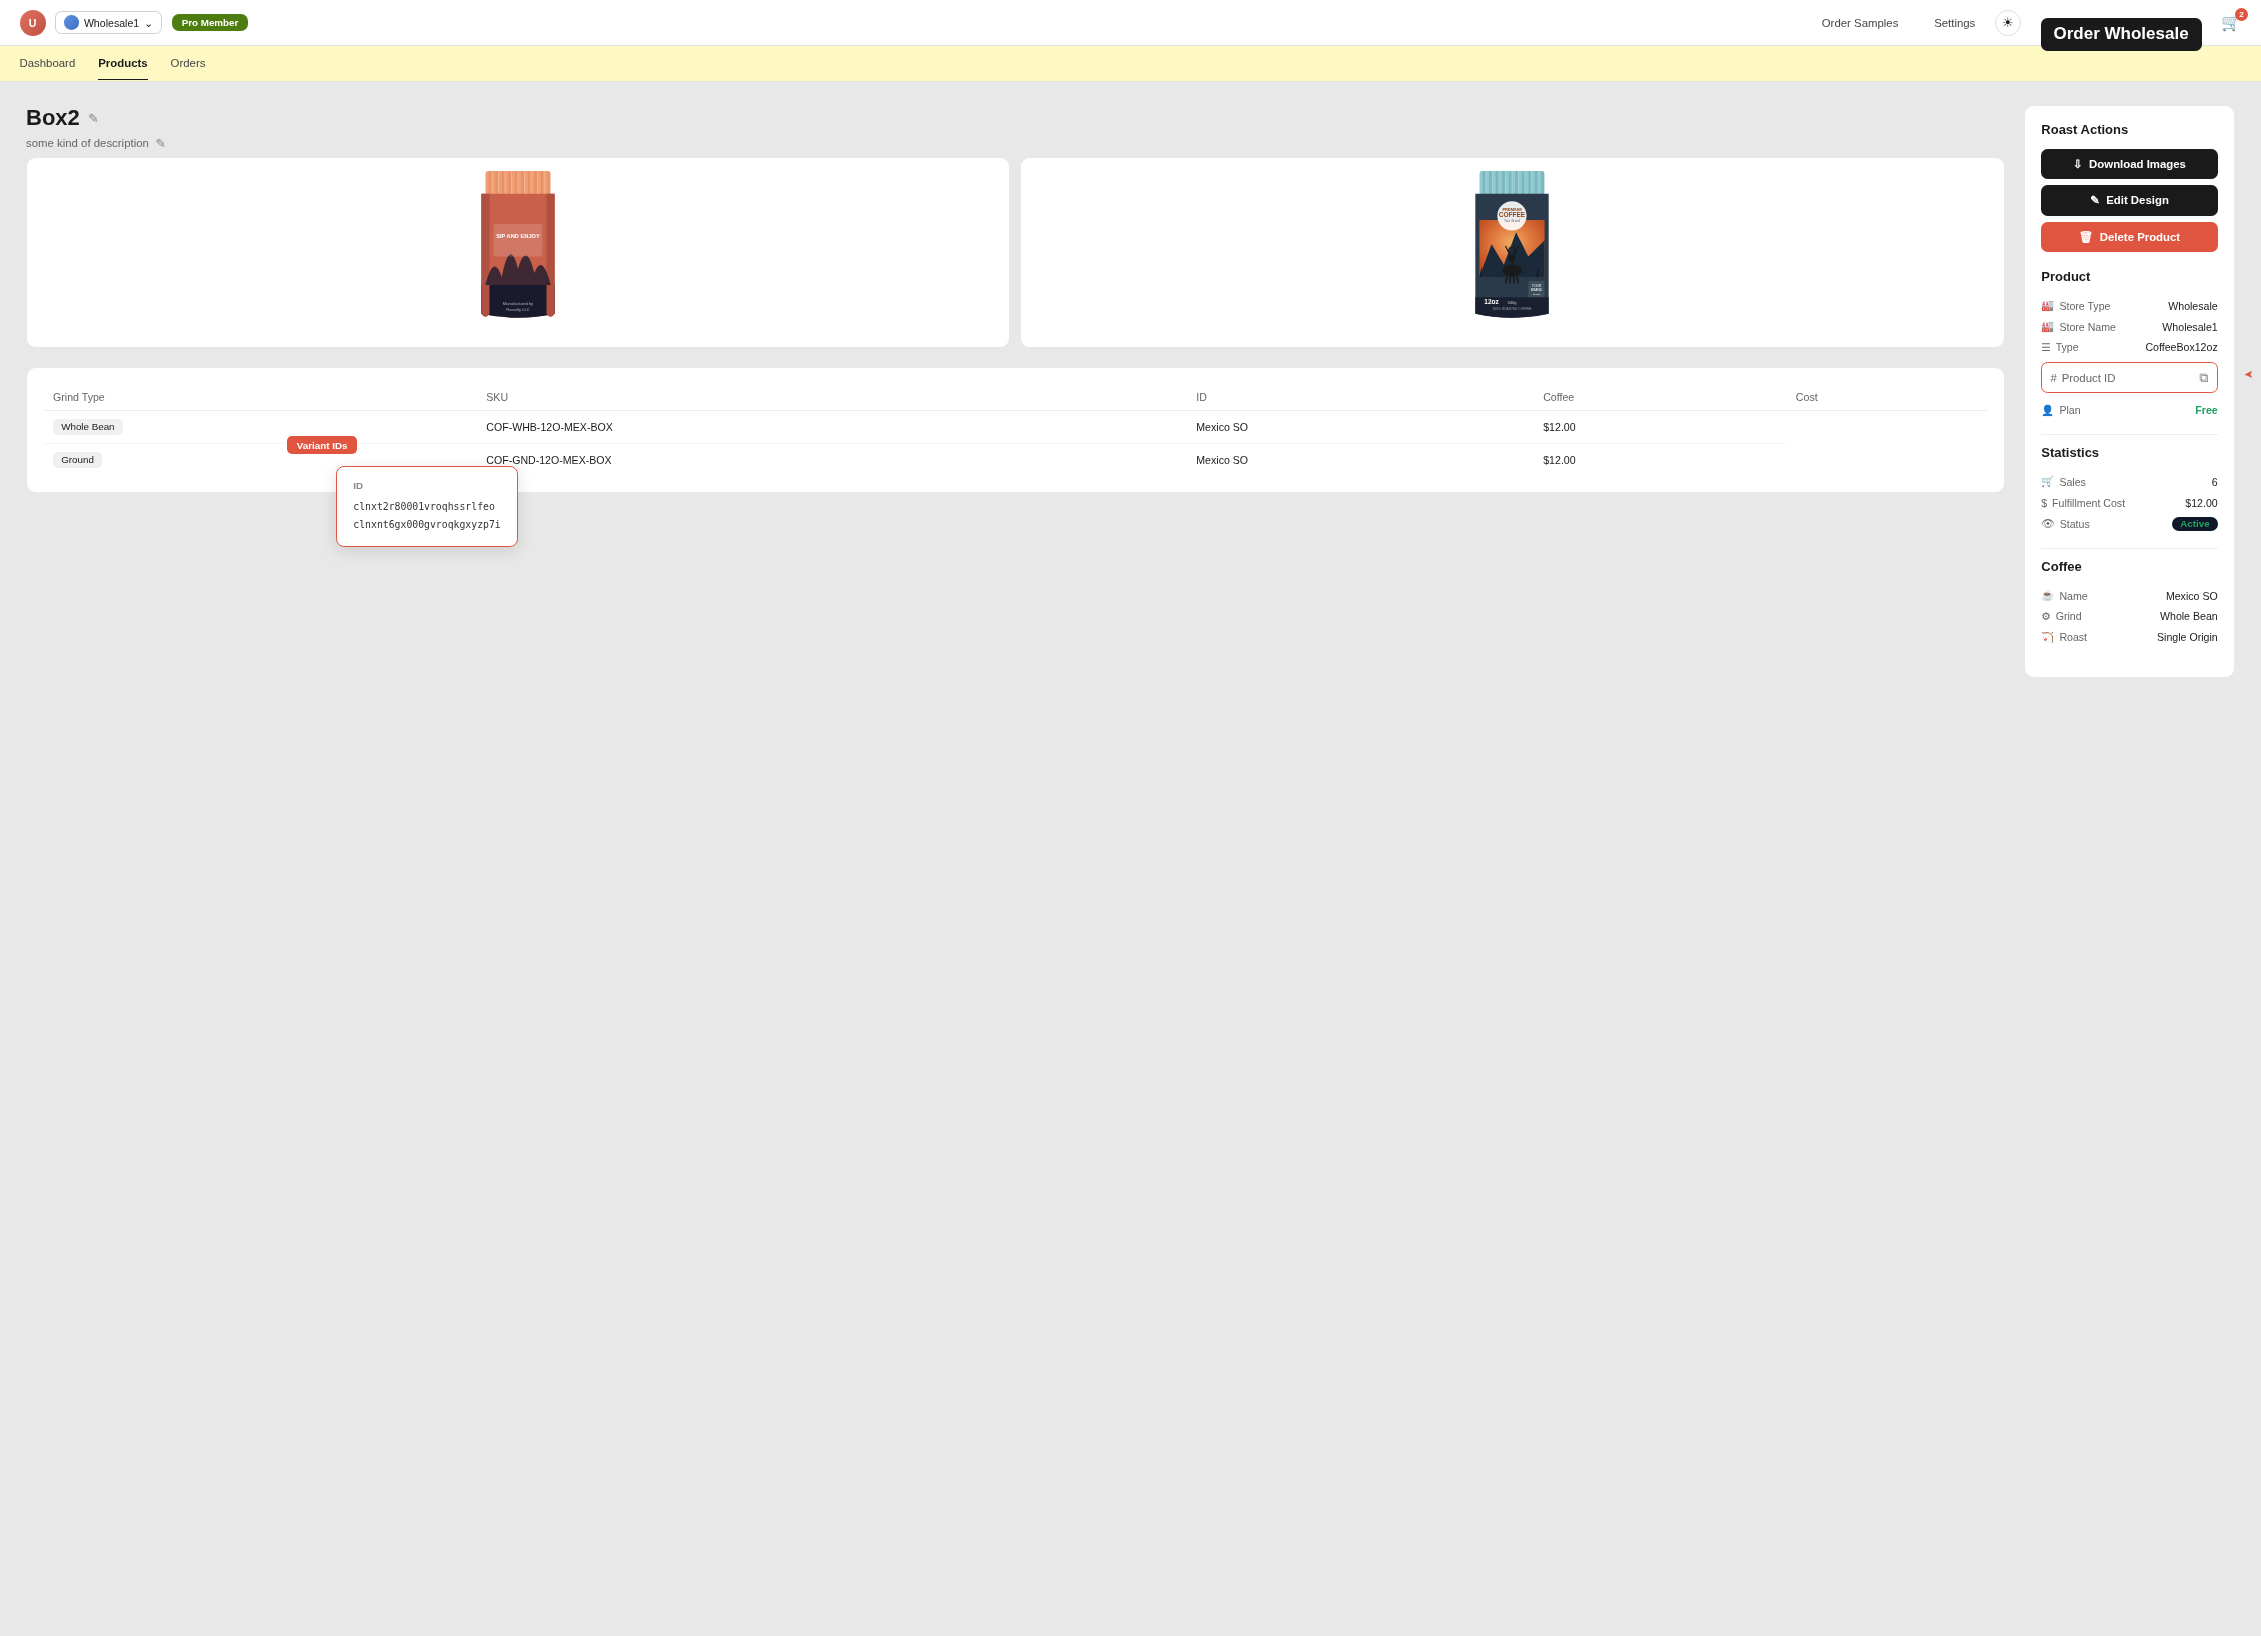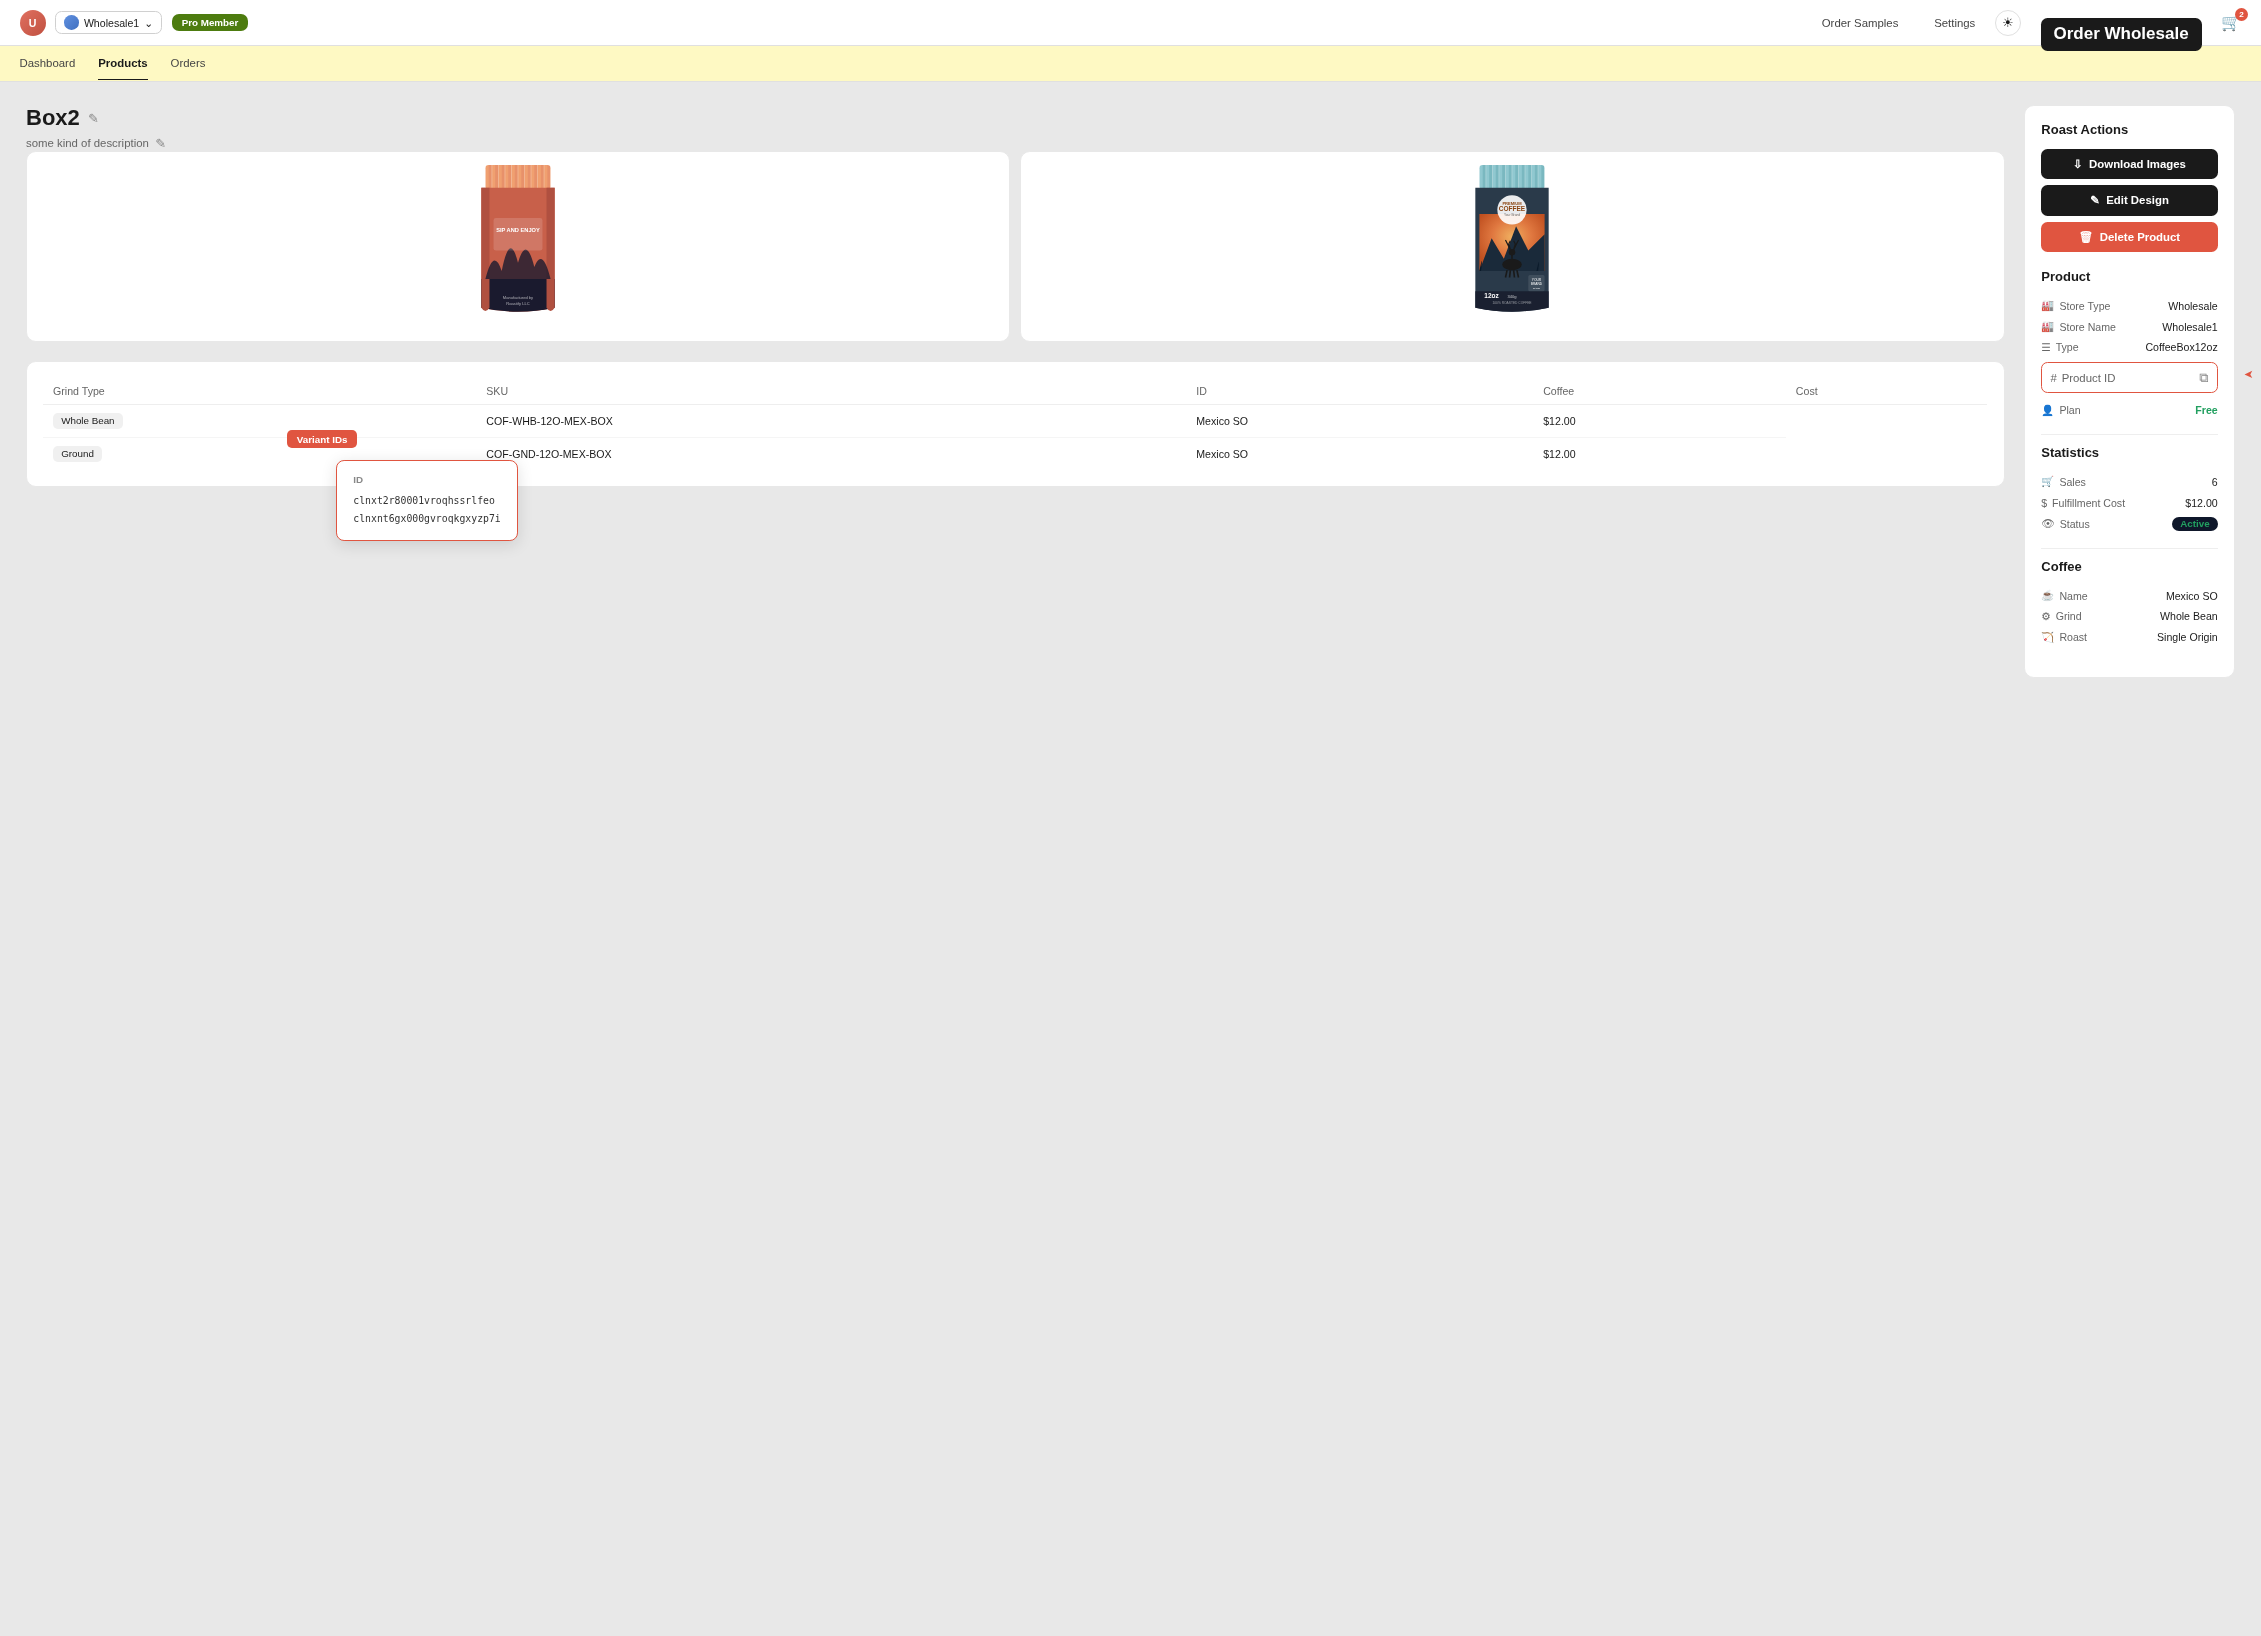--- a/index.html
+++ b/index.html
@@ -25,21 +25,21 @@
     .subnav-link.active { color: #1a1a1a; font-weight: 600; border-bottom: 1.6px solid #1a1a1a; }
 
     
     .page { padding: 23px 26px; display: flex; gap: 19.5px; align-items: flex-start; min-height: calc(100vh - 81px); }
     .main-content { flex: 1; }
 
     
     .page-title-row { display: flex; align-items: center; gap: 8.1px; margin-bottom: 4.9px; }
     .page-title { font-size: 22px; font-weight: 700; }
     .edit-icon { color: #888; cursor: pointer; font-size: 13px; }
-    .page-desc-row { display: flex; align-items: center; gap: 6.5px; margin-bottom: 0; text-align: right; }
+    .page-desc-row { display: flex; align-items: center; gap: 6.5px; margin-bottom: 6px; text-align: right; }
     .page-desc { color: #666; font-size: 11.4px; }
 
     
     .images-grid { display: grid; grid-template-columns: 1fr 1fr; gap: 9.8px; margin-bottom: 19.5px; background: transparent; }
     .image-card { background: #fff; border-radius: 9.8px; overflow: hidden; display: flex; align-items: center; justify-content: center; padding: 13px; min-height: 179px; border: 0.8px solid #e8e8e8; }
 
     
     .variants-card { background: #fff; border-radius: 9.8px; padding: 16.3px; border: 0.8px solid #e8e8e8; position: relative; }
     .variants-title { font-size: 13px; font-weight: 700; margin-bottom: 13px; }
     .variants-table { width: 100%; border-collapse: collapse; }

